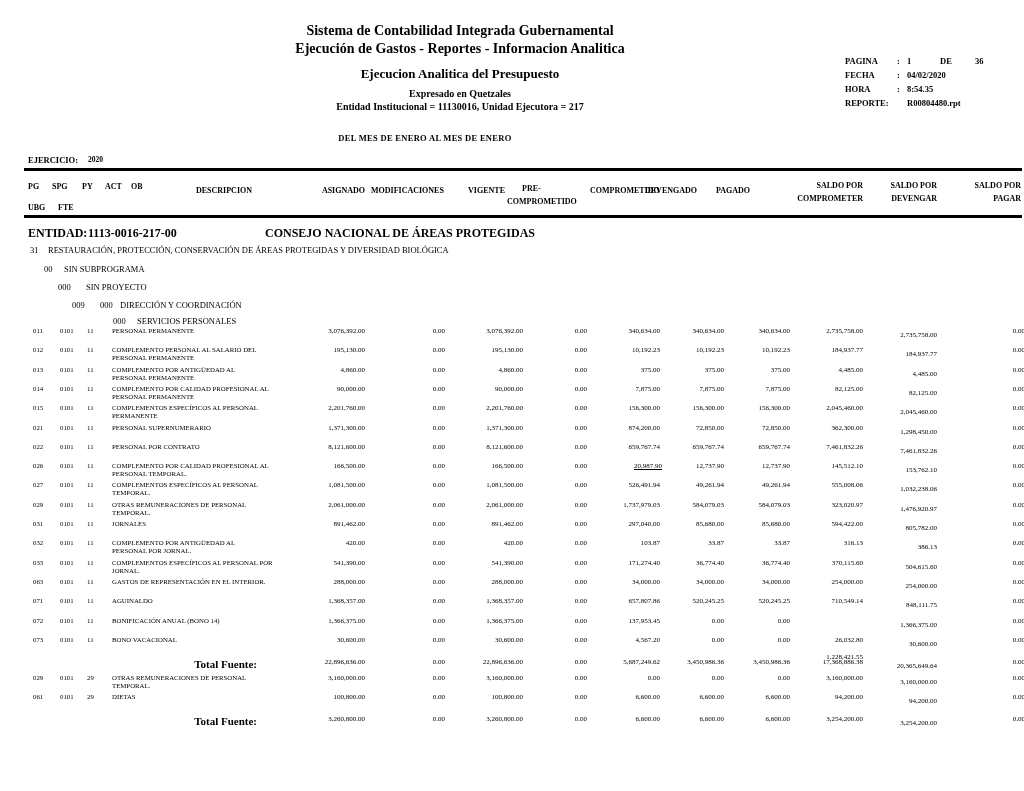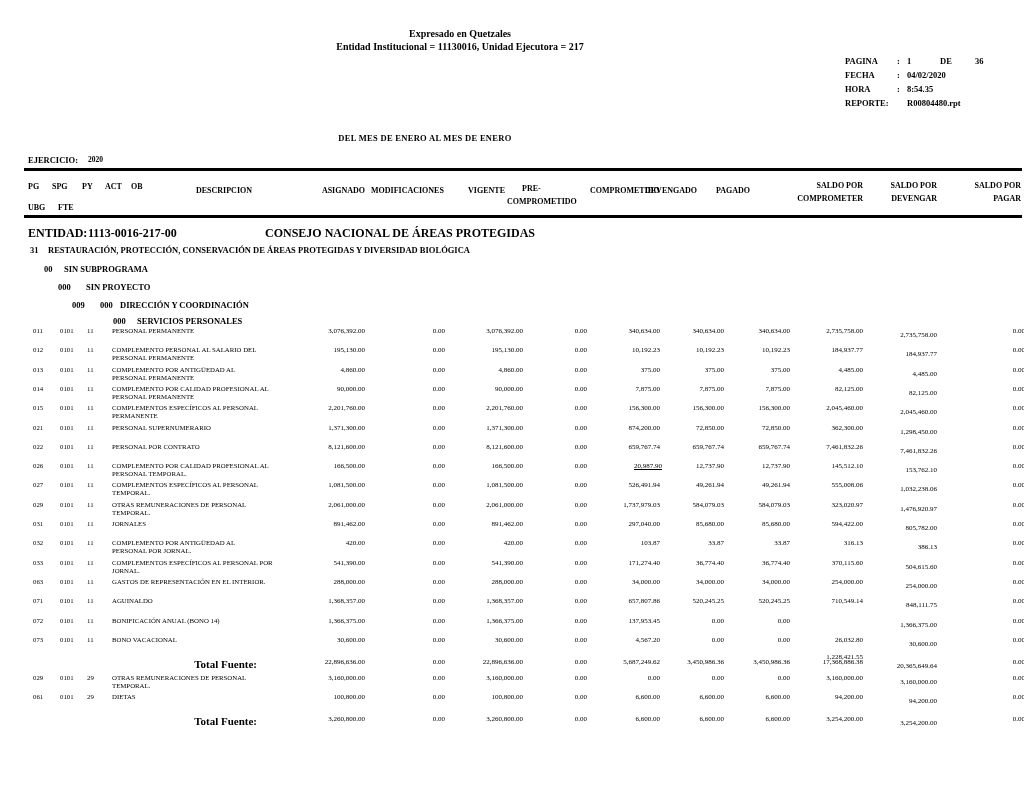--- a/index.html
+++ b/index.html
@@ -27,32 +27,35 @@
   
   .rule{left:24px;width:998px;height:2.6px;background:#000;}
   
   .ch{font-size:8px;font-weight:bold;white-space:nowrap;}
   .num-h{text-align:right;}
   
   .ej-label{left:28px;top:155px;font-size:8.5px;font-weight:bold;}
   .ej-val{left:88px;top:155px;font-size:7.5px;font-weight:bold;}
   
   .ent{font-size:12px;font-weight:bold;white-space:nowrap;}
-  .hier{font-size:8.5px;font-weight:bold;white-space:nowrap;}
+  .hier{font-size:8.5px;font-weight:normal;white-space:nowrap;}
   
   .trow{position:absolute;left:0;width:1024px;height:19px;}
   .code{position:absolute;font-size:6.8px;white-space:nowrap;}
   .desc{position:absolute;left:112px;width:222px;font-size:6.8px;line-height:8px;white-space:nowrap;}
   .num{position:absolute;font-size:7px;text-align:right;white-space:nowrap;}
   .total-label{position:absolute;left:147px;width:110px;text-align:right;font-size:11px;font-weight:bold;white-space:nowrap;}
 </style>
 </head>
 <body>
 
 <div class="abs title-wrap">
+  <div class="t1">Sistema de Contabilidad Integrada Gubernamental</div>
+  <div class="t1">Ejecución de Gastos - Reportes - Informacion Analitica</div>
+  <div class="t3">Ejecucion Analitica del Presupuesto</div>
   <div class="sub">Expresado en Quetzales</div>
   <div class="sub2">Entidad Institucional = 11130016, Unidad Ejecutora = 217</div>
 </div>
 <div class="abs period">DEL MES DE ENERO AL MES DE ENERO</div>
 
 <div class="abs meta">
   <div class="mrow">
     <span class="mlabel">PAGINA</span>
     <span class="mcolon">:</span>
     <span class="mval">1</span>

